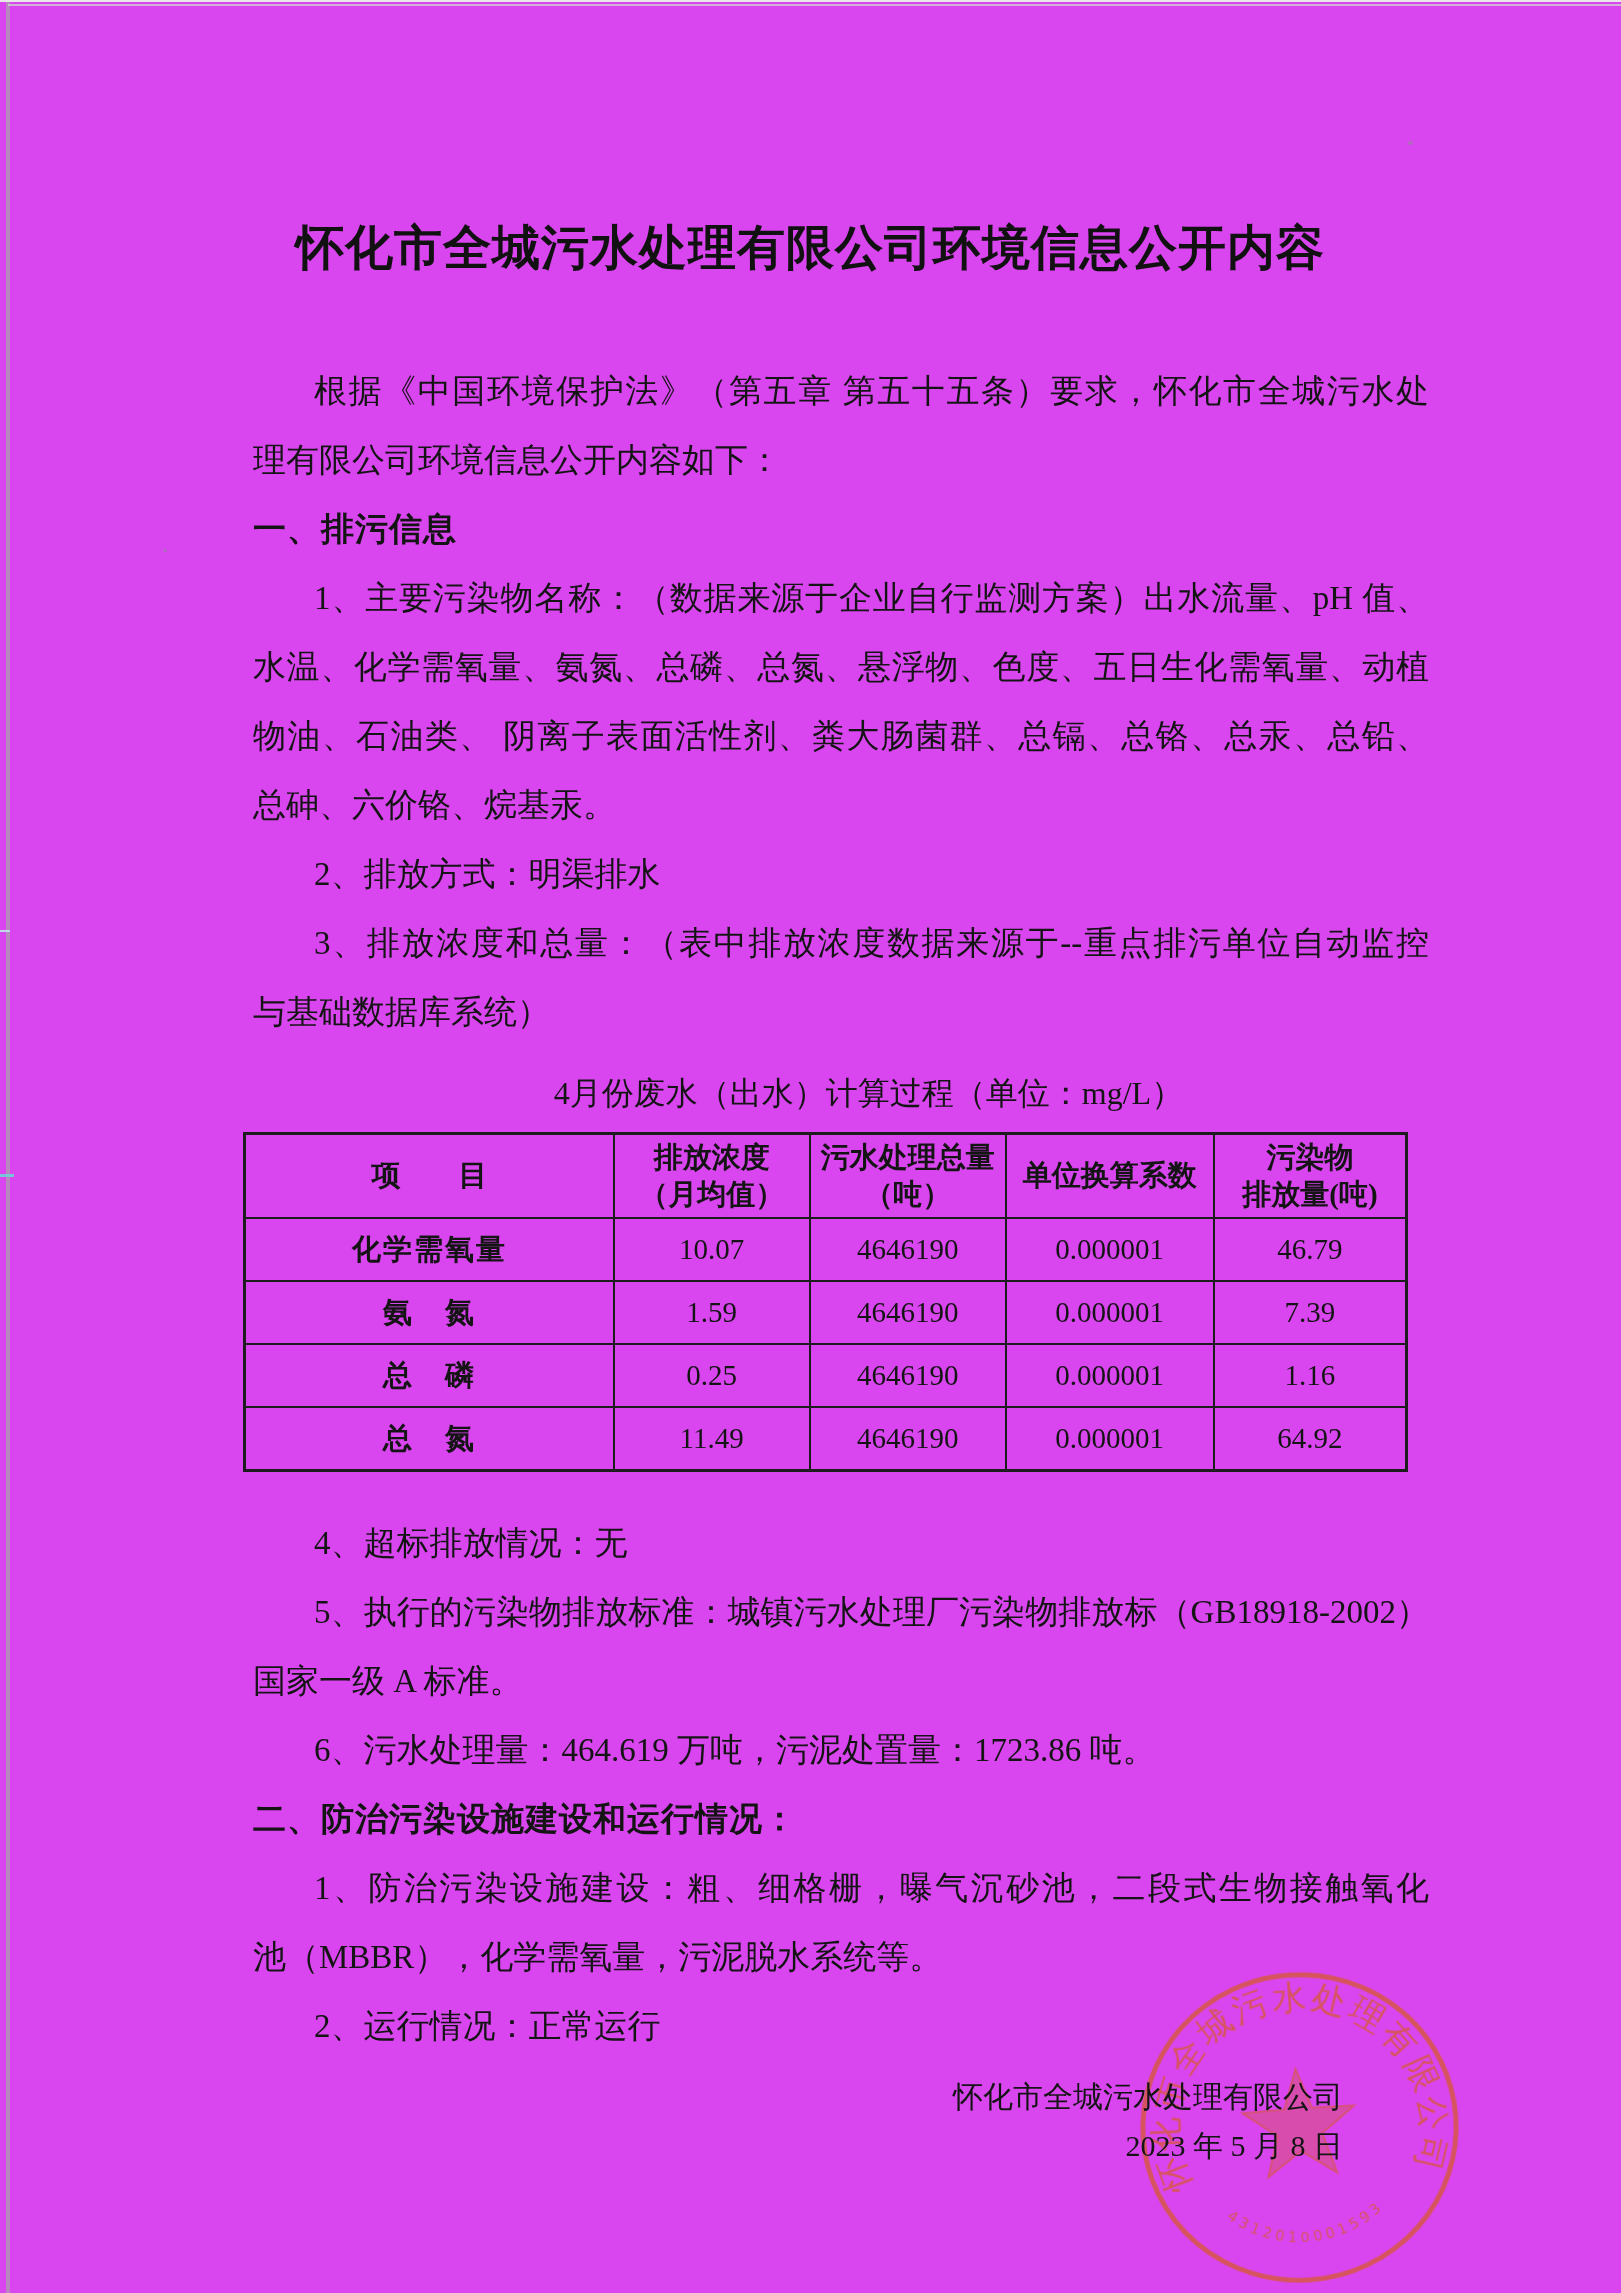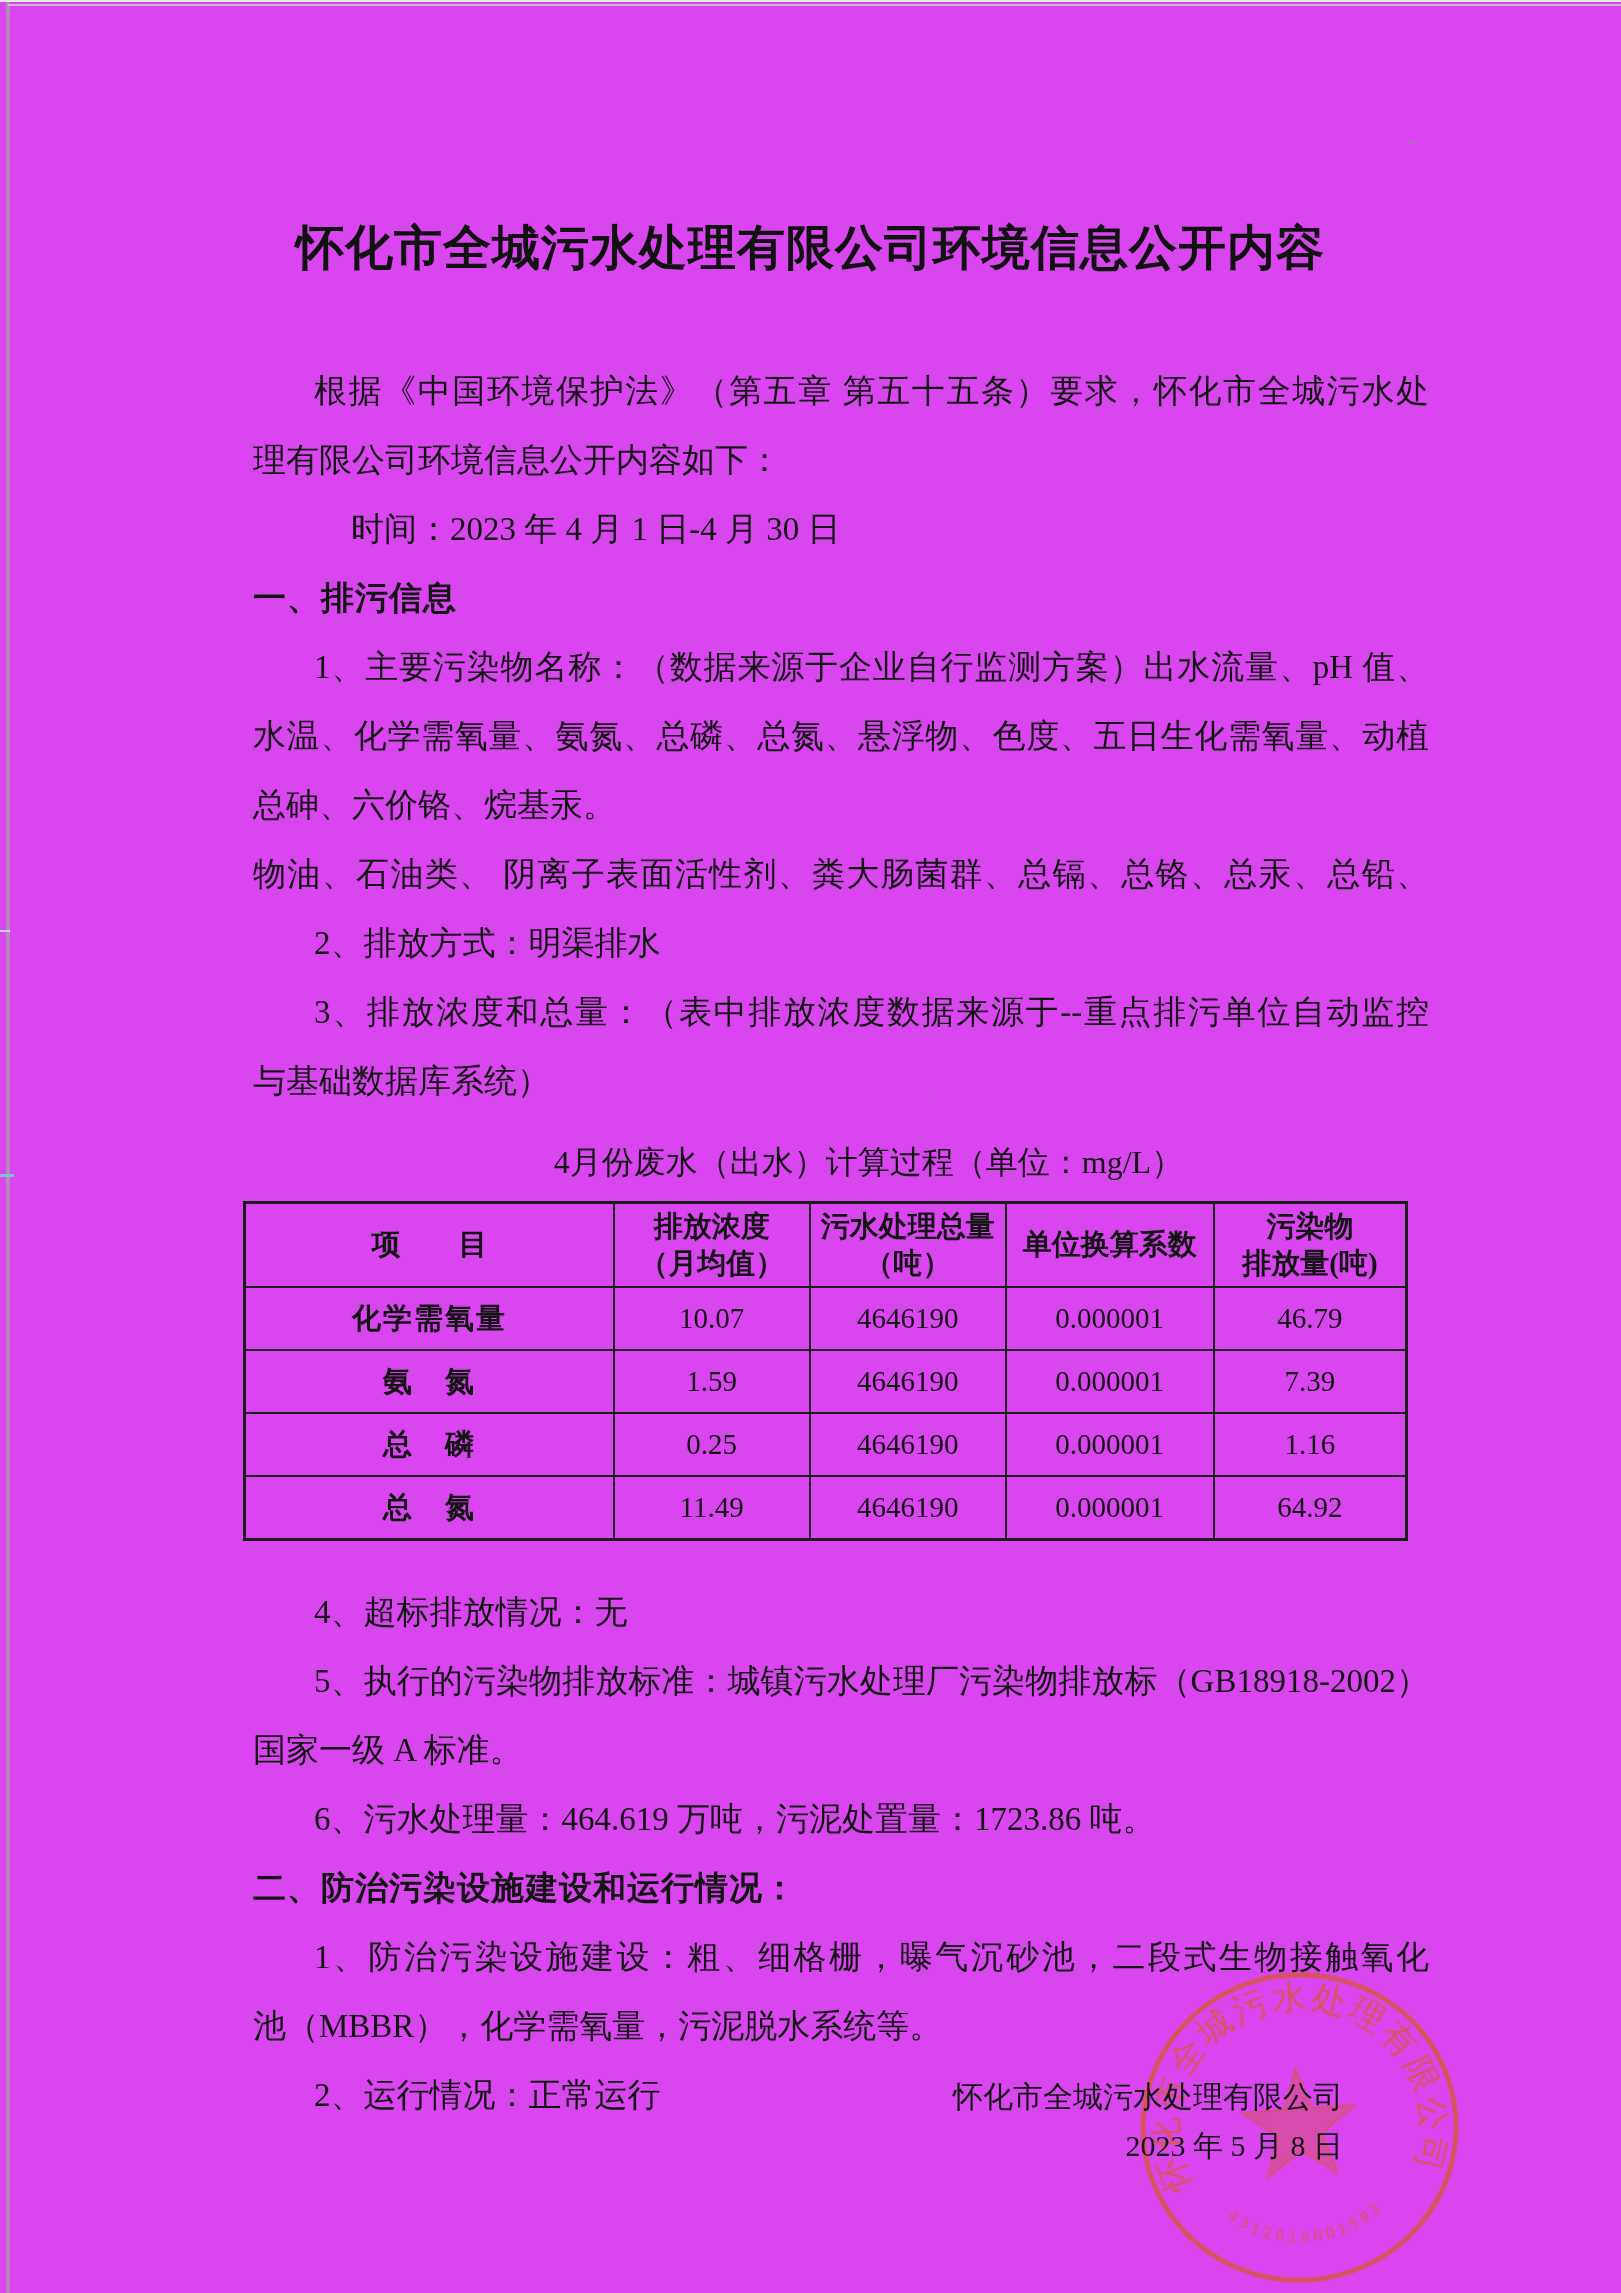--- a/index.html
+++ b/index.html
@@ -66,26 +66,25 @@
   <div class="cyan-tick-2"></div>
   <div class="speck speck-1"></div>
   <div class="speck speck-2"></div>
   <div class="speck speck-3"></div>
 
   <div class="doc-title">怀化市全城污水处理有限公司环境信息公开内容</div>
 
   <div class="flow">
     <div class="line indent justify">根据《中国环境保护法》（第五章 第五十五条）要求，怀化市全城污水处</div>
     <div class="line">理有限公司环境信息公开内容如下：</div>
-    <div class="line indent-lg">时间：2023 年 4 月 1 日-4 月 30 日</div>
     <div class="line bold">一、排污信息</div>
     <div class="line indent justify">1、主要污染物名称：（数据来源于企业自行监测方案）出水流量、pH 值、</div>
     <div class="line justify">水温、化学需氧量、氨氮、总磷、总氮、悬浮物、色度、五日生化需氧量、动植</div>
+    <div class="line justify">物油、石油类、 阴离子表面活性剂、粪大肠菌群、总镉、总铬、总汞、总铅、</div>
     <div class="line">总砷、六价铬、烷基汞。</div>
-    <div class="line justify">物油、石油类、 阴离子表面活性剂、粪大肠菌群、总镉、总铬、总汞、总铅、</div>
     <div class="line indent">2、排放方式：明渠排水</div>
     <div class="line indent justify">3、排放浓度和总量：（表中排放浓度数据来源于--重点排污单位自动监控</div>
     <div class="line">与基础数据库系统）</div>
 
     <div class="table-title">4月份废水（出水）计算过程（单位：mg/L）</div>
 
     <table class="emissions">
       <colgroup>
         <col style="width:369px">
           <col style="width:196px">

